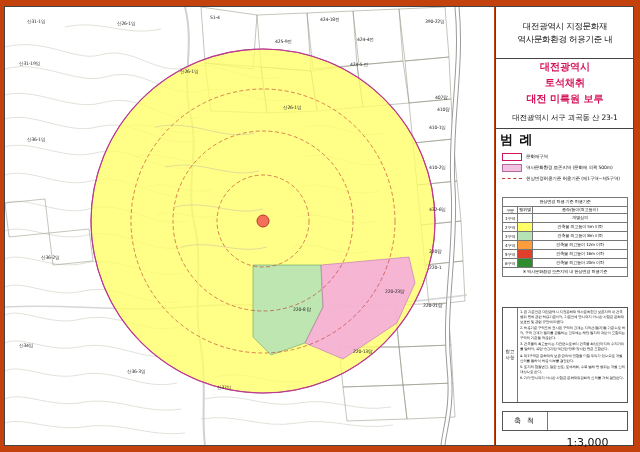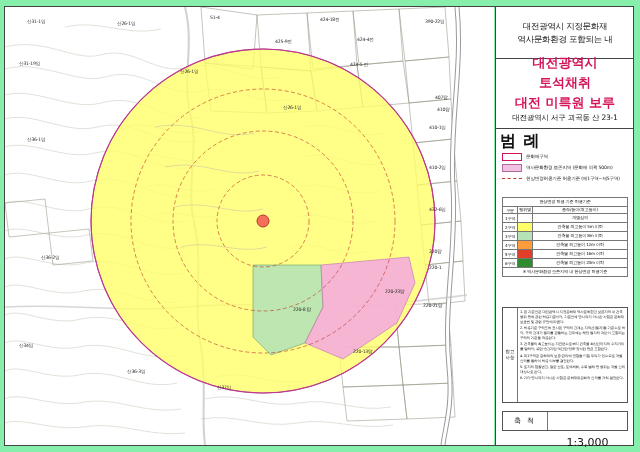--- a/index.html
+++ b/index.html
@@ -1,41 +1,41 @@
 <!DOCTYPE html>
 <html><head>
 <meta charset="utf-8">
 <style>
   html,body{margin:0;padding:0;background:#ffffff;}
   body{width:640px;height:452px;font-family:"DejaVu Sans","Liberation Sans",sans-serif;overflow:hidden;}
-  #page{position:relative;width:640px;height:452px;background:#86efac;}
+  #page{position:relative;width:640px;height:452px;background:#c2410c;}
 
   
   .outer-frame{position:absolute;left:4px;top:6px;width:630px;height:440px;border:1px solid #444;box-sizing:border-box;}
 
   
   .map-panel{position:absolute;left:5px;top:7px;width:489px;height:438px;overflow:hidden;background:#ffffff;box-sizing:border-box;}
   .map-svg{position:absolute;left:0;top:0;}
 
   
   .right-panel{position:absolute;left:495px;top:7px;width:138px;height:438px;box-sizing:border-box;border-left:1px solid #444;background:#fff;}
 
   .title-box{position:absolute;left:0;top:0;width:138px;height:52px;border-bottom:1px solid #444;box-sizing:border-box;
       display:flex;flex-direction:column;align-items:center;justify-content:center;gap:1px;padding-top:2px;}
   .title-line{font-size:8.5px;color:#111;letter-spacing:-.3px;white-space:nowrap;}
 
   .stamp-box{position:absolute;left:0;top:52px;width:138px;height:48px;box-sizing:border-box;
       display:flex;flex-direction:column;align-items:center;justify-content:center;gap:2px;}
-  .stamp-line{font-size:13px;color:#d4145a;letter-spacing:0px;white-space:nowrap;font-weight:bold;}
+  .stamp-line{font-size:10px;color:#d4145a;letter-spacing:0px;white-space:nowrap;font-weight:bold;}
 
   .addr-box{position:absolute;left:0;top:100px;width:138px;height:22px;box-sizing:border-box;
       display:flex;align-items:center;justify-content:center;border-bottom:1px solid #444;}
   .addr-line{font-size:7.5px;color:#111;letter-spacing:-.2px;white-space:nowrap;}
 
-  .legend-title{position:absolute;left:4px;top:124px;font-size:16px;color:#111;font-weight:bold;letter-spacing:1px;}
+  .legend-title{position:absolute;left:4px;top:124px;font-size:13px;color:#111;font-weight:bold;letter-spacing:1px;}
 
   .legend-swatches{position:absolute;left:6px;top:145px;width:126px;}
   .sw-row{display:flex;align-items:center;height:9px;margin-bottom:2px;}
   .sw{width:20px;height:8px;border:.7px solid #555;box-sizing:border-box;margin-right:4px;}
   .sw-label{font-size:4.6px;color:#222;letter-spacing:-.2px;white-space:nowrap;}
   .sw-line{width:20px;height:8px;margin-right:4px;position:relative;}
   .sw-line::after{content:"";position:absolute;left:0;top:3.5px;width:20px;border-top:1px dashed #c0392b;}
 
   
   .ltable{position:absolute;left:6px;top:190px;width:126px;border:.7px solid #555;box-sizing:border-box;
@@ -199,21 +199,21 @@
         <div class="mlabel" style="left: 348px; top: 342px;">220-13답</div>
         <div class="mlabel" style="left: 122px; top: 362px;">산36-3임</div>
         <div class="mlabel" style="left: 212px; top: 378px;">산37임</div>
       </div>
   </div>
 
   <div class="right-panel">
 
     <div class="title-box">
       <div class="title-line">대전광역시 지정문화재</div>
-      <div class="title-line">역사문화환경 포함되는 내</div>
+      <div class="title-line">역사문화환경 허용기준 내</div>
     </div>
 
     <div class="stamp-box">
       <div class="stamp-line">대전광역시</div>
       <div class="stamp-line">토석채취</div>
       <div class="stamp-line">대전 미륵원 보루</div>
     </div>
 
     <div class="addr-box">
       <div class="addr-line">대전광역시 서구 괴곡동 산 23-1</div>

